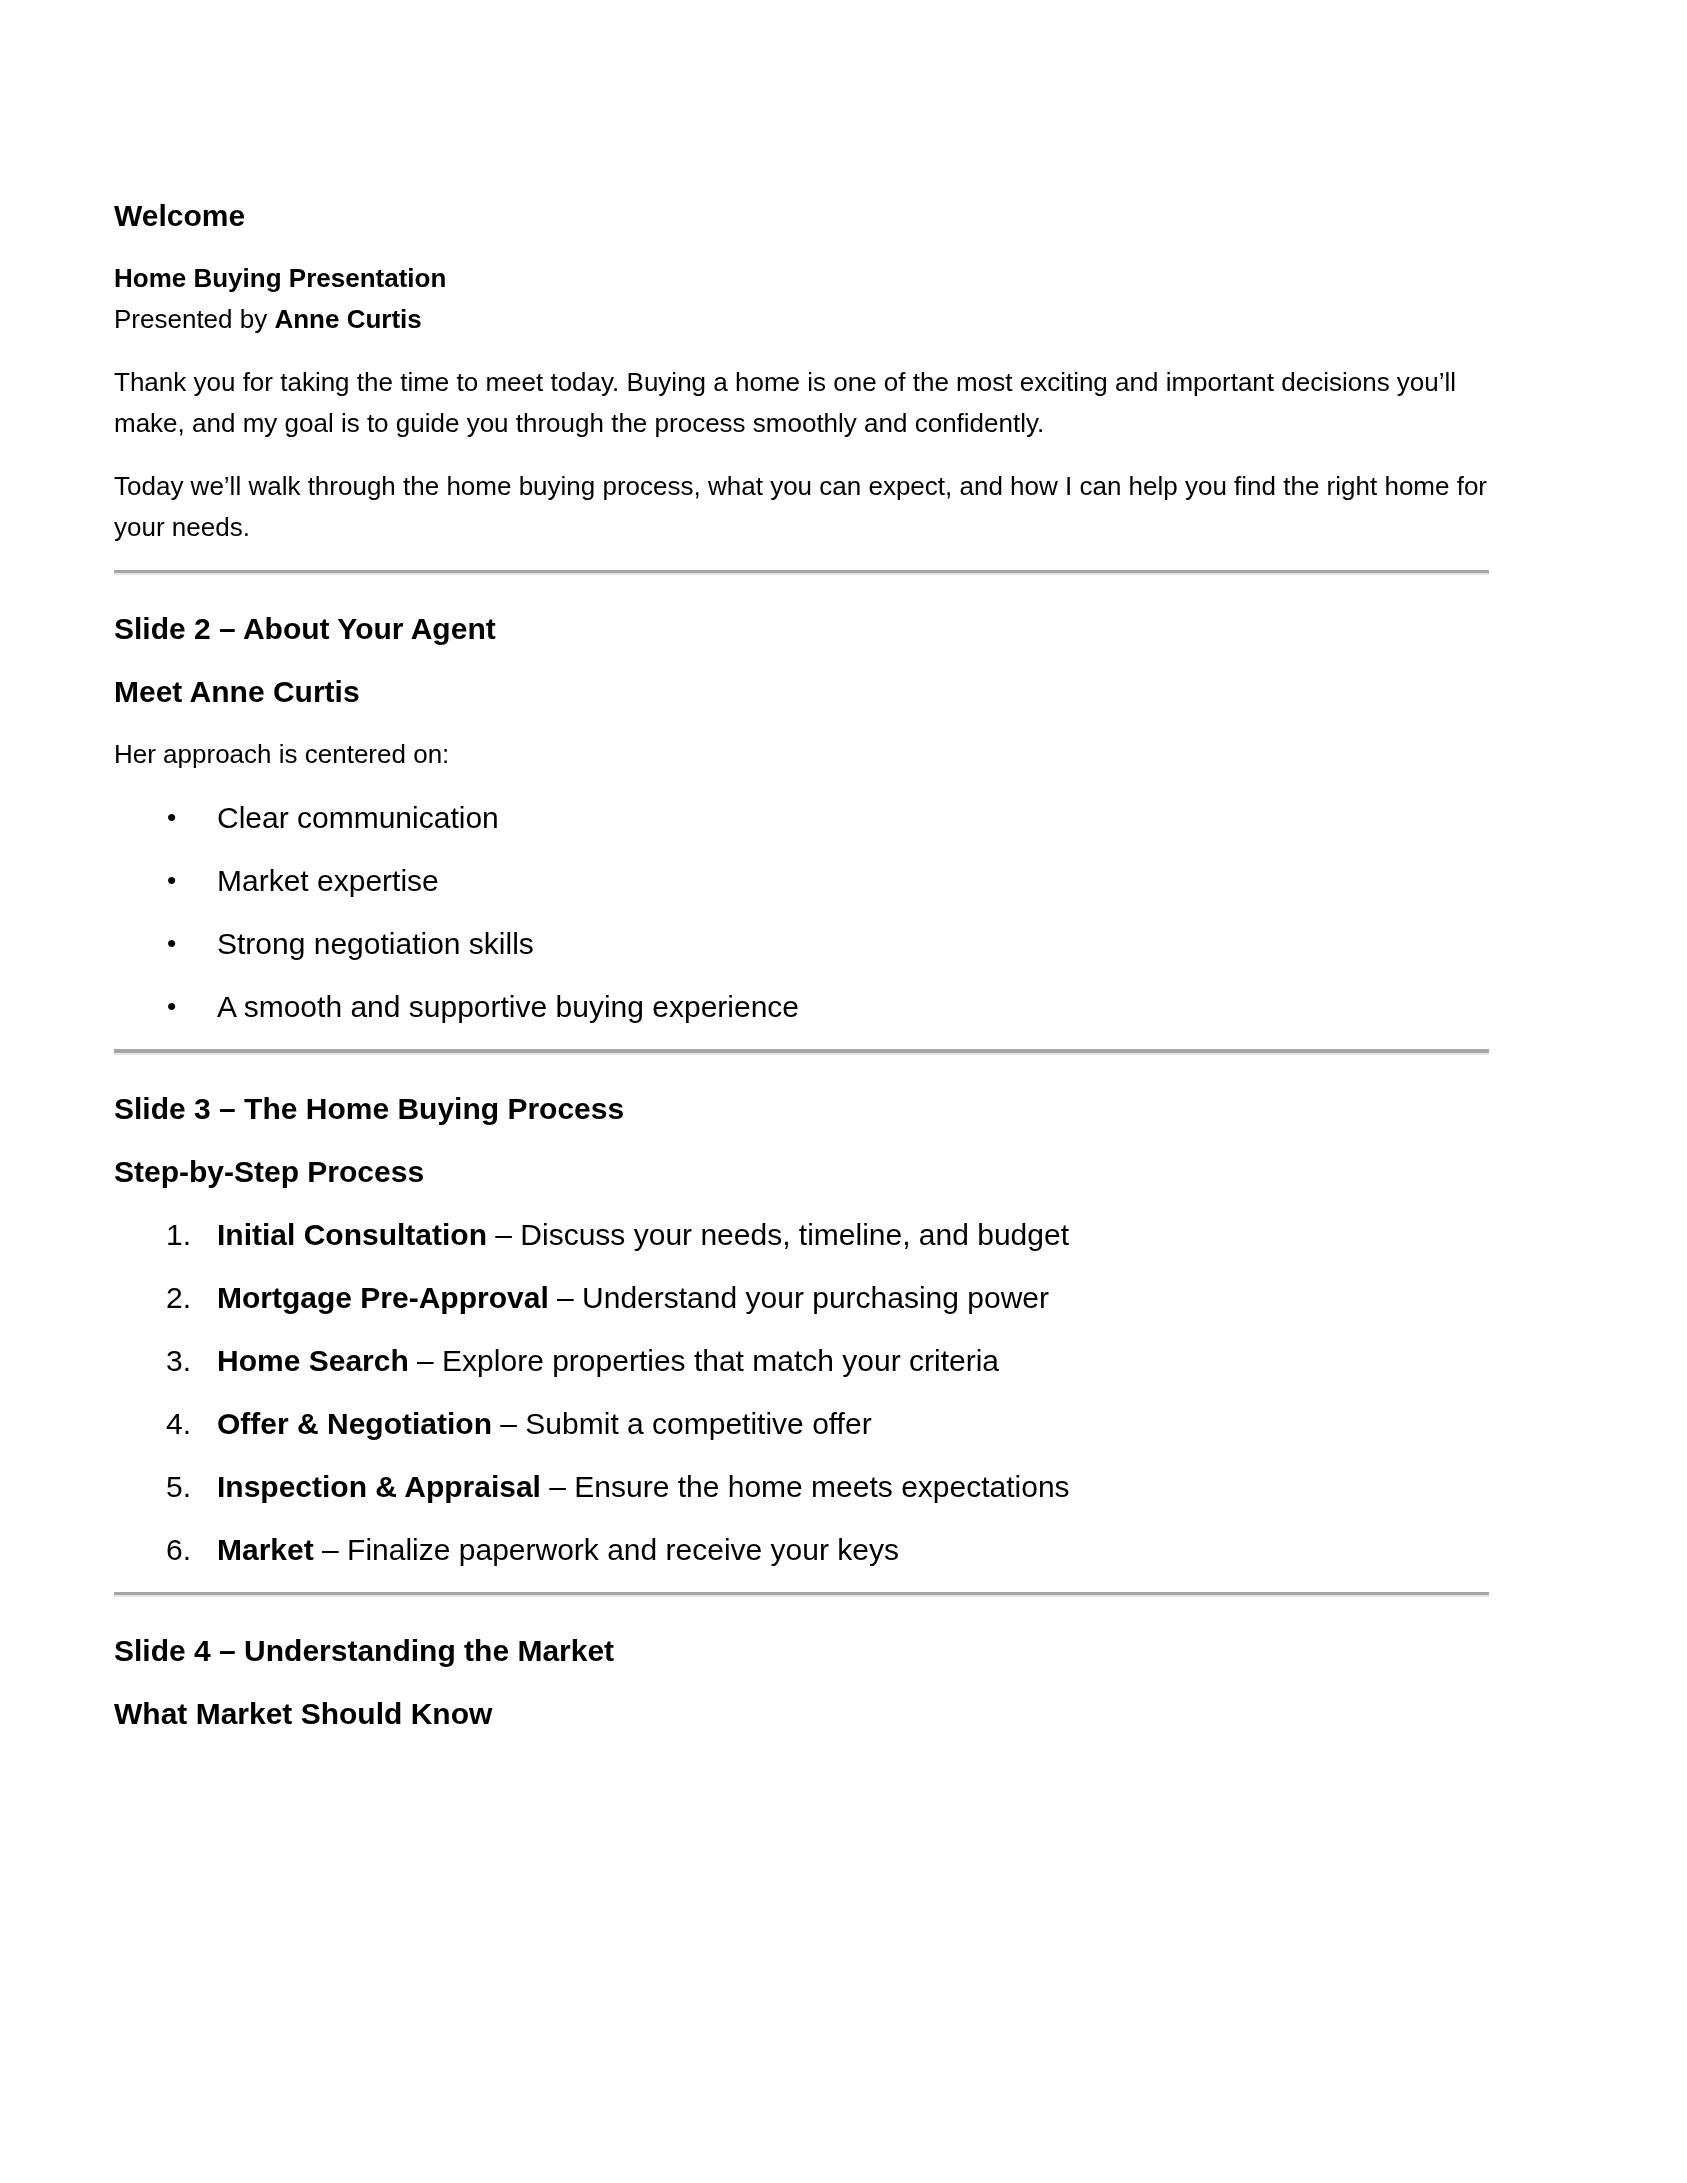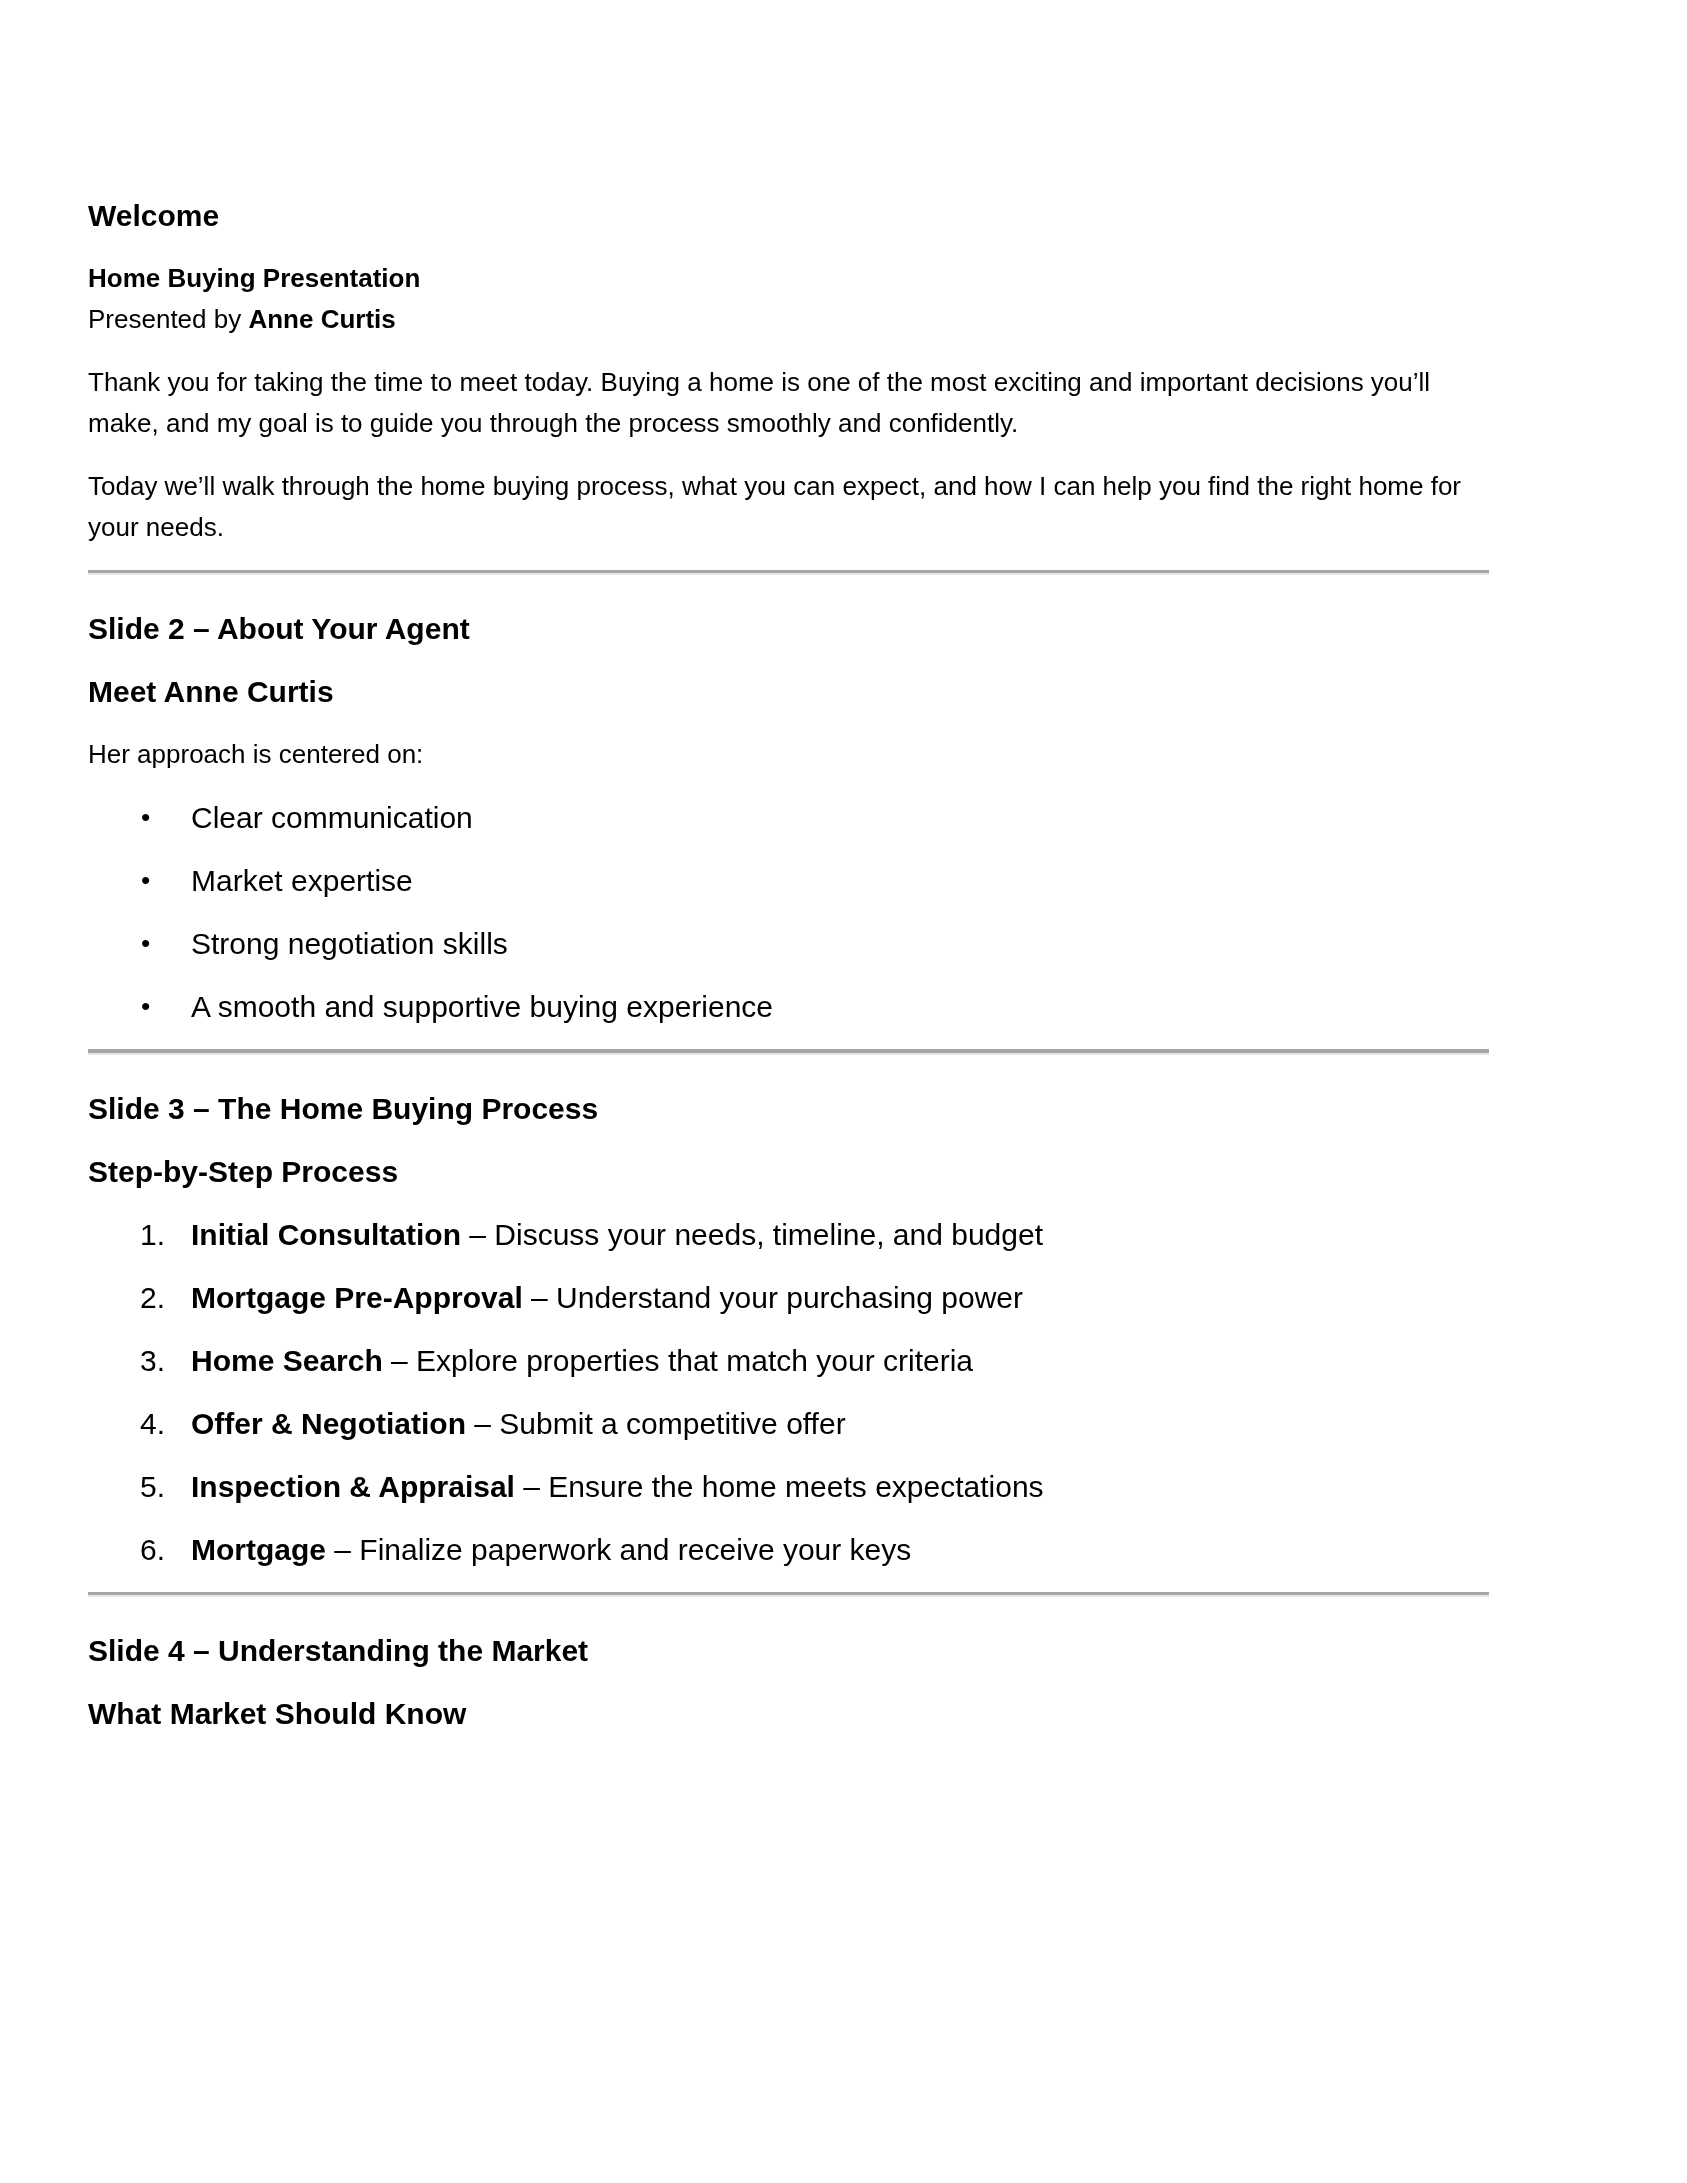--- a/index.html
+++ b/index.html
@@ -15,21 +15,21 @@
   }
   body {
     font-family: "Liberation Sans", "DejaVu Sans", sans-serif;
     color: var(--text-color);
   }
   .page {
     position: relative;
     width: 1687px;
     height: 2183px;
     background: var(--page-bg);
-    padding: 195px 198px 66px 88px;
+    padding: 195px 198px 66px 114px;
     overflow: hidden;
   }
   .para {
     font-size: 26px;
     line-height: 41px;
     font-weight: 400;
     margin: 0 0 22px 0;
   }
   .hd {
     font-size: 30px;
@@ -102,21 +102,21 @@
   <p class="hd">Slide 3 – The Home Buying Process</p>
 
   <p class="hd">Step-by-Step Process</p>
 
   <ol class="step-list">
     <li><span class="step-num">1.</span><span class="b">Initial Consultation</span><span> – Discuss your needs, timeline, and budget</span></li>
     <li><span class="step-num">2.</span><span class="b">Mortgage Pre-Approval</span><span> – Understand your purchasing power</span></li>
     <li><span class="step-num">3.</span><span class="b">Home Search</span><span> – Explore properties that match your criteria</span></li>
     <li><span class="step-num">4.</span><span class="b">Offer &amp; Negotiation</span><span> – Submit a competitive offer</span></li>
     <li><span class="step-num">5.</span><span class="b">Inspection &amp; Appraisal</span><span> – Ensure the home meets expectations</span></li>
-    <li><span class="step-num">6.</span><span class="b">Mortgage</span><span> – Finalize paperwork and receive your keys</span></li>
+    <li><span class="step-num">6.</span><span class="b">Market</span><span> – Finalize paperwork and receive your keys</span></li>
   </ol>
 
   <div class="divider"></div>
 
   <p class="hd">Slide 4 – Understanding the Market</p>
 
   <p class="hd">What Market Should Know</p>
 
 </div>
 

